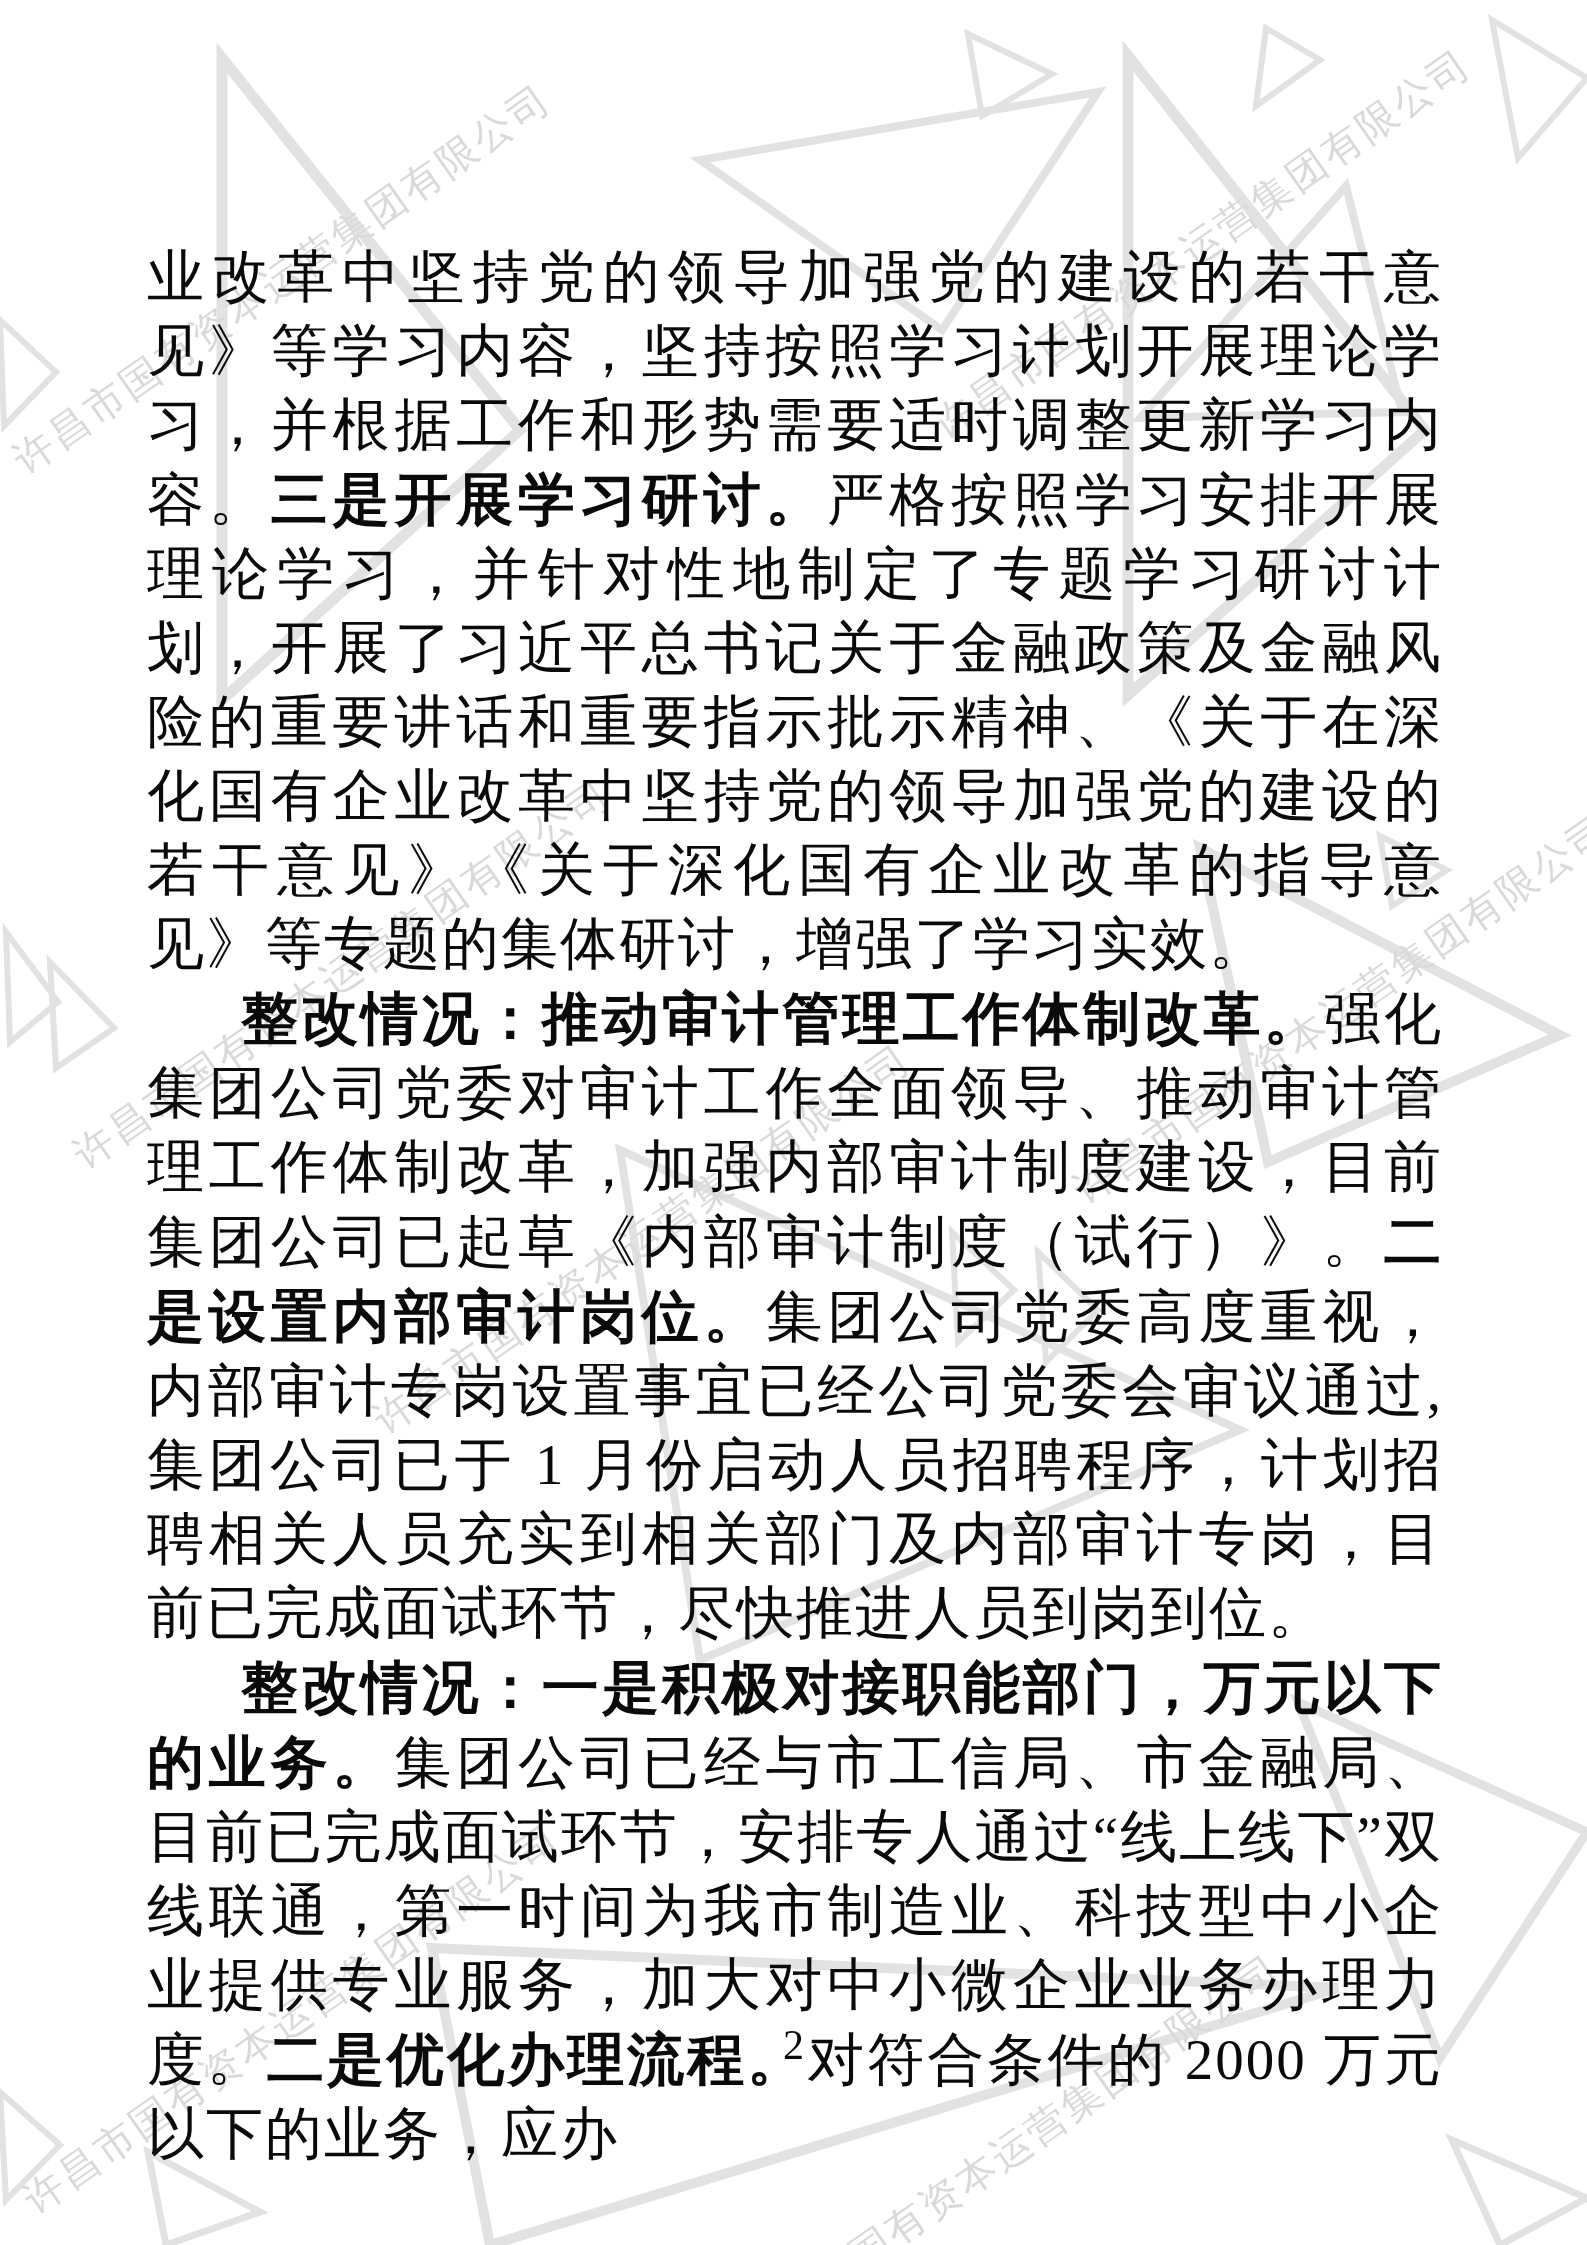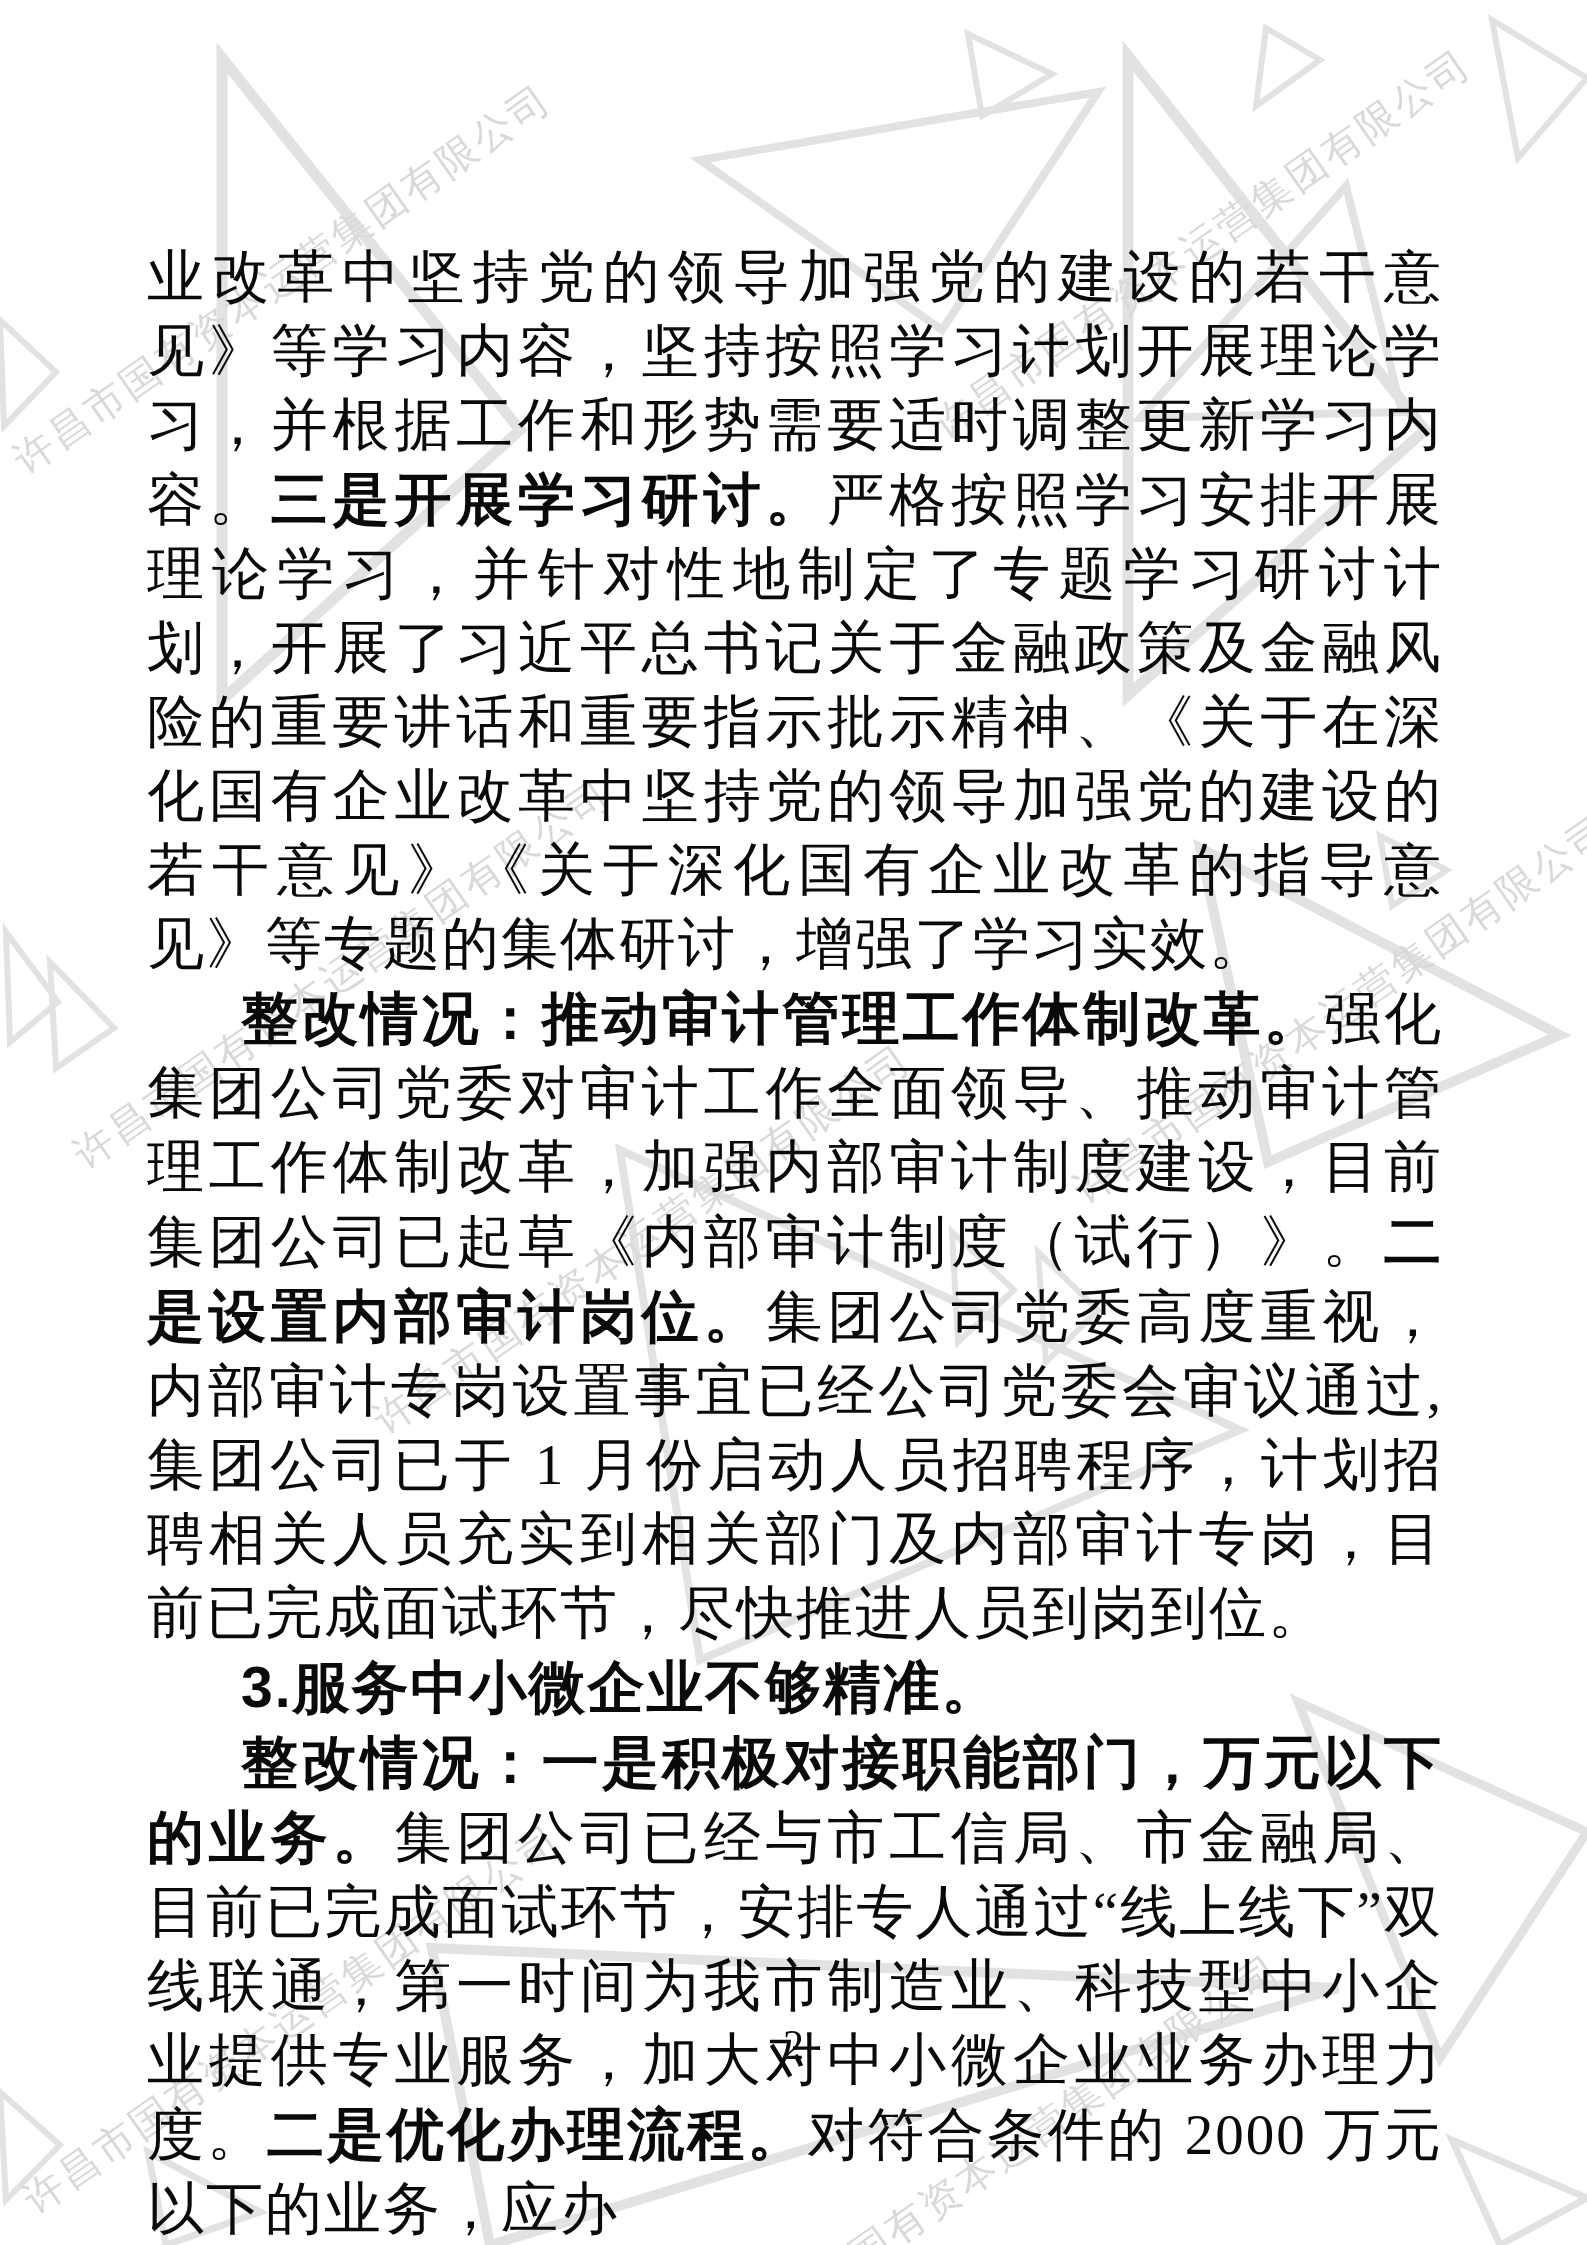--- a/index.html
+++ b/index.html
@@ -108,19 +108,18 @@
         <text class="wm-text" text-anchor="middle" transform="translate(1350,1020) rotate(-35)">许昌市国有资本运营集团有限公司</text>
         <text class="wm-text" text-anchor="middle" transform="translate(650,1250) rotate(-35)">许昌市国有资本运营集团有限公司</text>
         <text class="wm-text" text-anchor="middle" transform="translate(300,2030) rotate(-35)">许昌市国有资本运营集团有限公司</text>
         <text class="wm-text" text-anchor="middle" transform="translate(1020,2160) rotate(-35)">许昌市国有资本运营集团有限公司</text>
       </g>
   </svg>
 
   <div class="content" id="doc-body">
       <p><span>业改革中坚持党的领导加强党的建设的若干意见》等学习内容，坚持按照学习计划开展理论学习，并根据工作和形势需要适时调整更新学习内容。</span><span class="run-b">三是开展学习研讨。</span><span>严格按照学习安排开展理论学习，并针对性地制定了专题学习研讨计划，开展了习近平总书记关于金融政策及金融风险的重要讲话和重要指示批示精神、《关于在深化国有企业改革中坚持党的领导加强党的建设的若干意见》《关于深化国有企业改革的指导意见》等专题的集体研讨，增强了学习实效。</span></p>
       <p class="indent"><span class="run-b">整改情况：</span><span class="run-b">推动审计管理工作体制改革。</span><span>强化集团公司党委对审计工作全面领导、推动审计管理工作体制改革，加强内部审计制度建设，目前集团公司已起草《内部审计制度（试行）》。</span><span class="run-b">二是设置内部审计岗位。</span><span>集团公司党委高度重视，内部审计专岗设置事宜已经公司党委会审议通过,集团公司已于 1 月份启动人员招聘程序，计划招聘相关人员充实到相关部门及内部审计专岗，目前已完成面试环节，尽快推进人员到岗到位。</span></p>
-      <p class="indent"><span class="run-b">3.服务中小微企业不够精准。</span></p>
       <p class="indent"><span class="run-b">整改情况：</span><span class="run-b">一是积极对接职能部门，万元以下的业务。</span><span>集团公司已经与市工信局、市金融局、目前已完成面试环节，安排专人通过“线上线下”双线联通，第一时间为我市制造业、科技型中小企业提供专业服务，加大对中小微企业业务办理力度。</span><span class="run-b">二是优化办理流程。</span><span>对符合条件的 2000 万元以下的业务，应办</span></p>
     </div>
 
   <div class="page-number">2</div>
 
 </div>
 
 </body></html>

